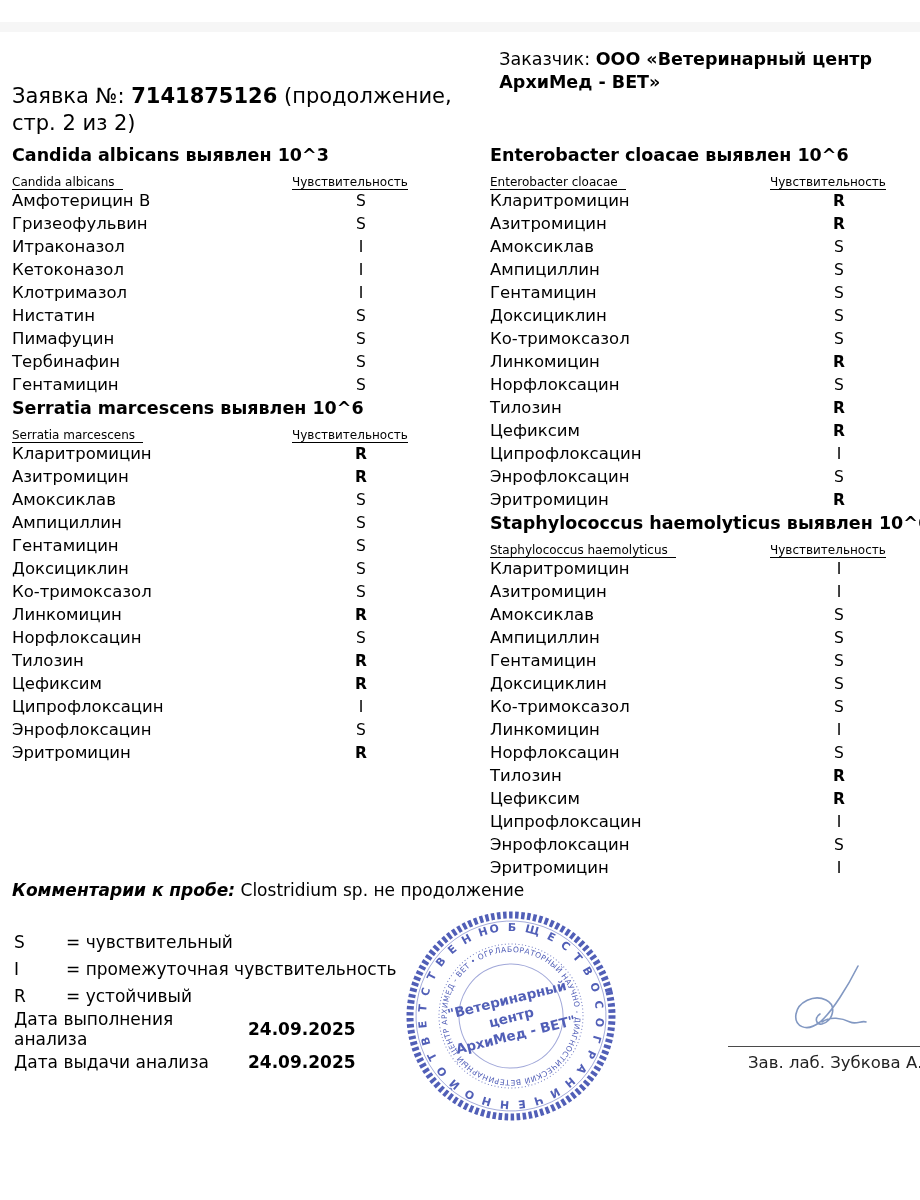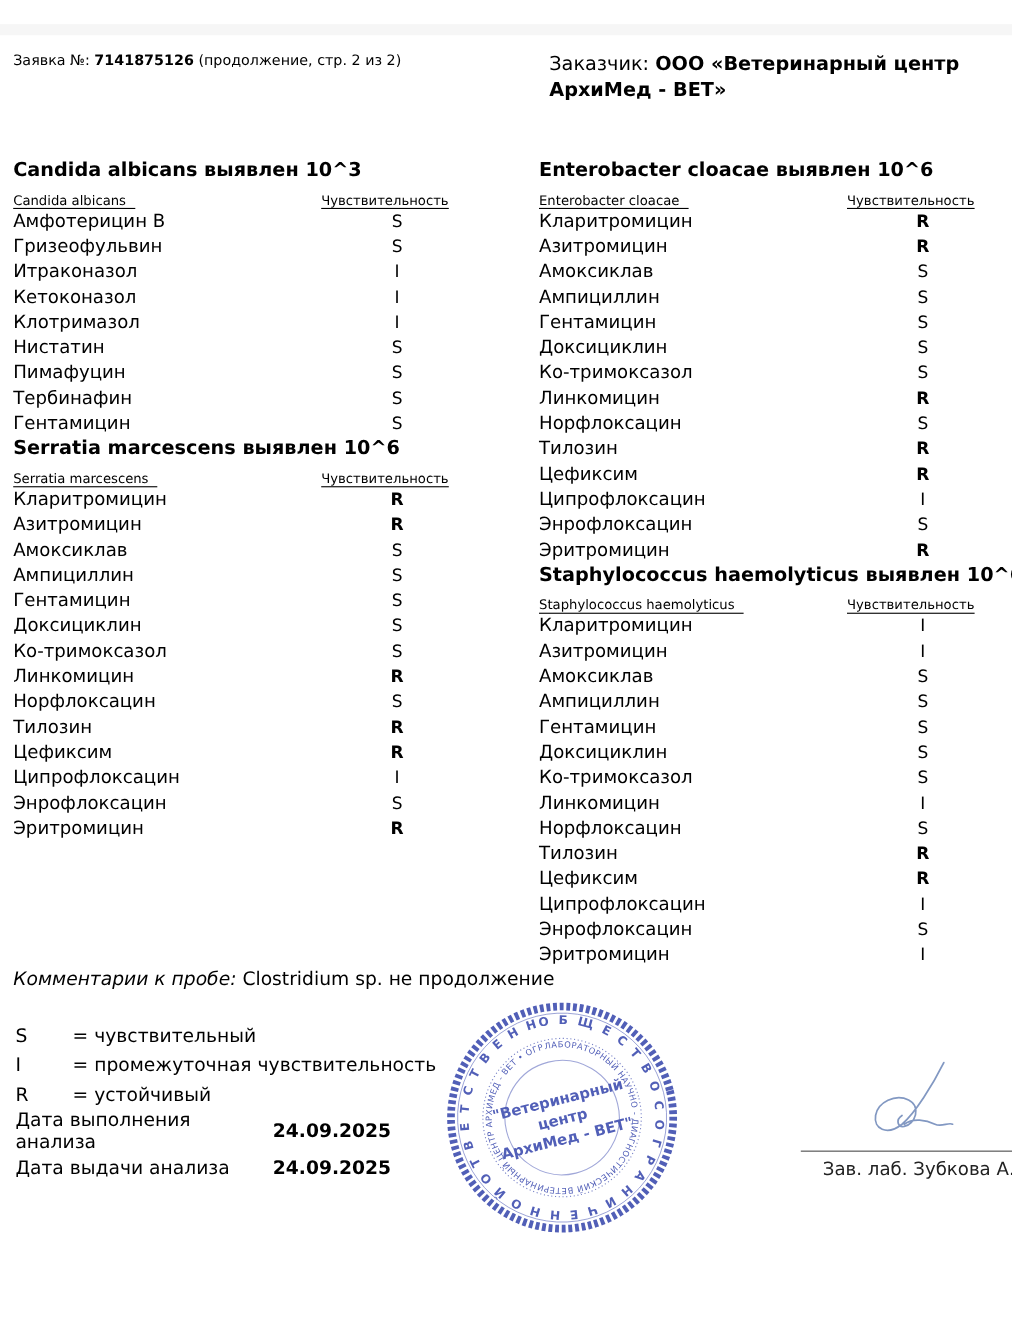--- a/index.html
+++ b/index.html
@@ -4,39 +4,39 @@
 <style>
   html,body{margin:0;padding:0;background:#ffffff;}
   .page{
     position:relative;width:920px;height:1200px;background:#ffffff;
     font-family:"DejaVu Sans","Liberation Sans",sans-serif;color:#000;
     overflow:hidden;
   }
   .topband{position:absolute;top:22px;left:0;width:920px;height:10px;background:#f6f6f6;}
   
   .header{position:absolute;top:48px;left:12px;width:900px;display:flex;}
-  .header-left{width:478px;font-size:13px;line-height:1.3;}
+  .header-left{width:478px;font-size:21px;line-height:1.3;margin-top:35px;}
   .header-right{width:415px;margin-left:12px;font-size:17.5px;line-height:1.32;}
   .b{font-weight:bold;}
   
   .columns{position:absolute;top:143px;left:12px;display:flex;gap:60px;}
   .col{width:418px;}
   .t-title{font-size:17.5px;font-weight:bold;line-height:24px;height:24px;white-space:nowrap;}
   .t-head{display:flex;font-size:12px;height:22px;align-items:flex-end;}
   .t-head .org{flex:1;}
   .t-head .org span{border-bottom:1.4px solid #000;padding-right:8px;}
   .t-head .sens{width:138px;text-align:left;}
   .t-head .sens span{border-bottom:1.4px solid #000;}
   .t-row{display:flex;height:23px;align-items:center;font-size:16.5px;}
   .t-row .drug{flex:1;white-space:nowrap;}
   .t-row .val{width:138px;text-align:center;font-size:15.5px;}
   .t-row .val.res-R{font-weight:bold;}
   
   .comments{position:absolute;top:880px;left:12px;width:620px;font-size:17px;}
-  .comments .lbl{font-weight:normal;font-style:italic;}
+  .comments .lbl{font-weight:bold;font-style:italic;}
   
   .legend{position:absolute;top:928px;left:14px;font-size:17px;}
   .legend-row{display:flex;height:27px;align-items:center;}
   .legend-letter{width:52px;}
   
   .dates{position:absolute;top:1012px;left:14px;font-size:17px;}
   .date-row{height:33px;display:flex;align-items:center;}
   .date-label{width:234px;}
   .date-value{font-weight:bold;}
   

